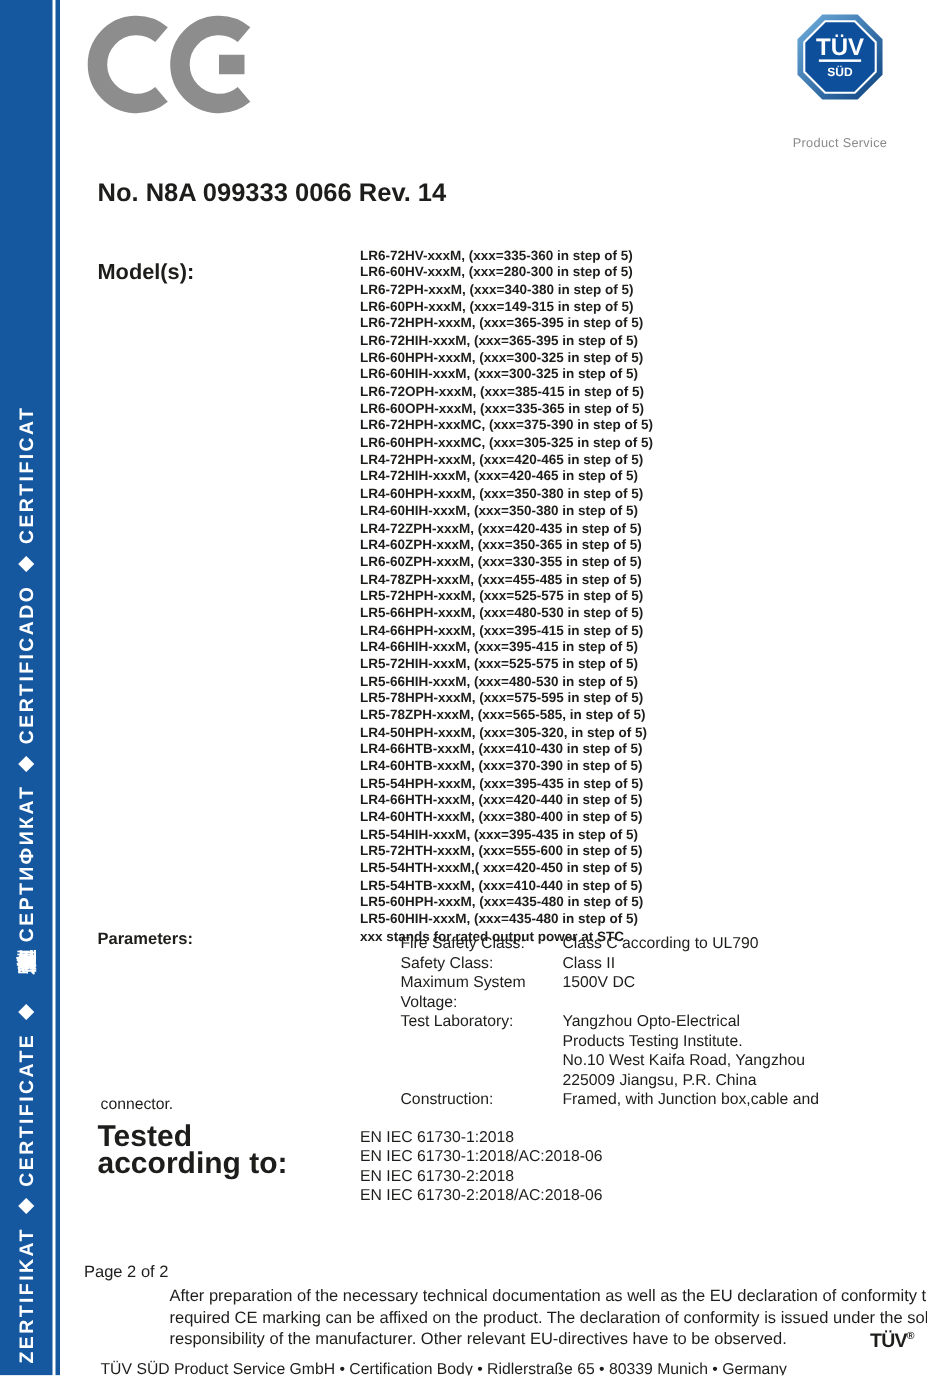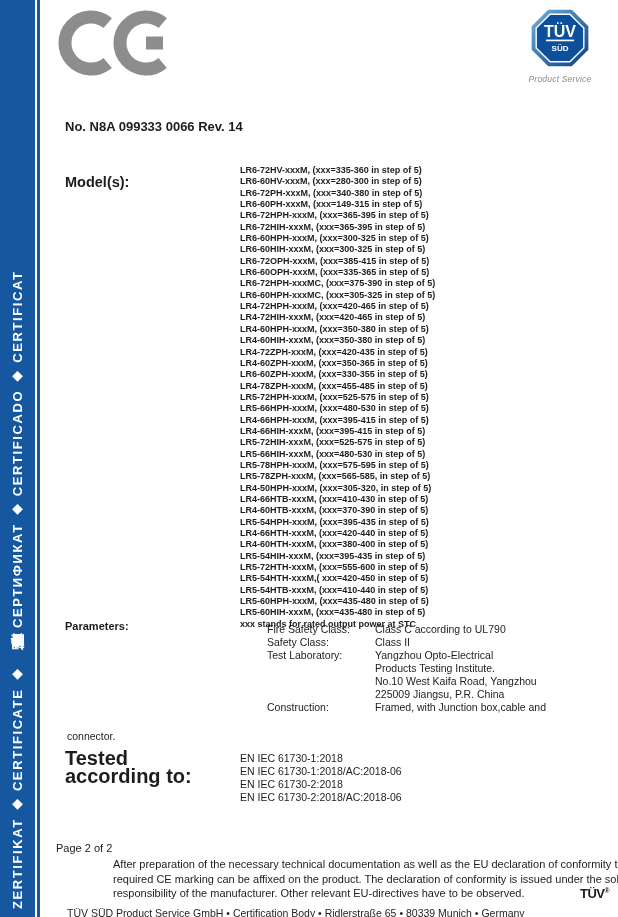--- a/index.html
+++ b/index.html
@@ -18,23 +18,23 @@
     color:#ffffff; font-weight:bold; font-size:13px; letter-spacing:1.6px;
     line-height:35px; white-space:nowrap;
   }
   .sidebar-stripe {
     position:absolute; left:37px; top:0; width:3px; height:917px; background:#1558a0;
   }
   
   .ce-mark { position:absolute; left:58px; top:6px; width:125px; height:75px; }
   .tuv-logo { position:absolute; left:526px; top:6px; width:68px; text-align:center; }
   .tuv-logo svg { display:block; margin:0 auto; }
-  .logo-caption { margin-top:4px; font-size:8.5px; color:#8a8a8a; letter-spacing:0.2px;font-style:italic; }
+  .logo-caption { margin-top:20px; font-size:8.5px; color:#8a8a8a; letter-spacing:0.2px; }
   .title { position:absolute; left:65px; top:88px; font-size:24px; font-weight:bold; letter-spacing:-0.3px; }
-  .cert-no { position:absolute; left:65px; top:119px; font-size:13px; font-weight:bold; }
+  .cert-no { position:absolute; left:65px; top:119px; font-size:17px; font-weight:bold; }
   
   .models-label { position:absolute; left:65px; top:162px; font-size:14.5px; font-weight:bold;margin-top:12px; }
   .models-list { position:absolute; left:240px; top:165px; font-size:9px; font-weight:bold; line-height:11.35px; white-space:nowrap; }
   
   .params-label { position:absolute; left:65px; top:620px; font-size:11px; font-weight:bold; }
   .params { position:absolute; left:240px; top:623px; font-size:10.5px; line-height:13px; }
   .param-row { display:flex; align-items:flex-start; }
   .param-name { width:135px; flex:0 0 135px;padding-left:27px; }
   .param-value { white-space:pre-line; }
   .connector-text { position:absolute; left:67px; top:730px; font-size:10.5px;text-align:right; }
@@ -134,20 +134,24 @@
   <div class="params">
     <div class="param-row">
         <div class="param-name">Fire Safety Class:</div>
         <div class="param-value">Class C according to UL790</div>
       </div>
       <div class="param-row">
         <div class="param-name">Safety Class:</div>
         <div class="param-value">Class II</div>
       </div>
       <div class="param-row">
+        <div class="param-name">Maximum System Voltage:</div>
+        <div class="param-value">1500V DC</div>
+      </div>
+      <div class="param-row">
         <div class="param-name">Test Laboratory:</div>
         <div class="param-value">Yangzhou Opto-Electrical
 Products Testing Institute.
 No.10 West Kaifa Road, Yangzhou
 225009 Jiangsu, P.R. China</div>
       </div>
       <div class="param-row">
         <div class="param-name">Construction:</div>
         <div class="param-value">Framed, with Junction box,cable and</div>
       </div>

